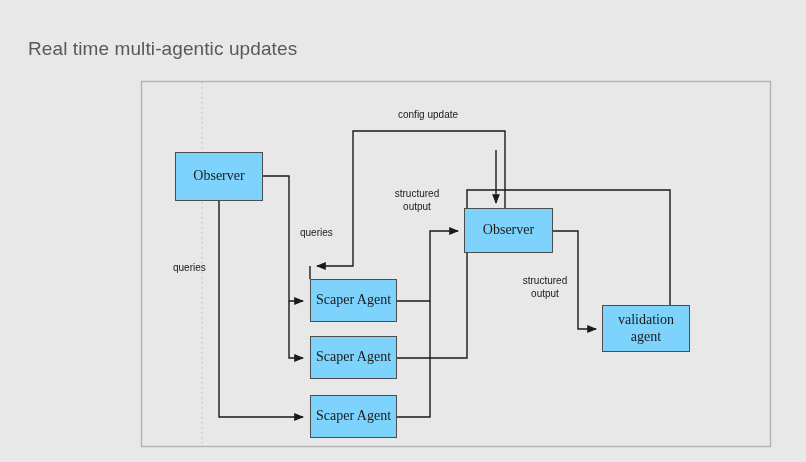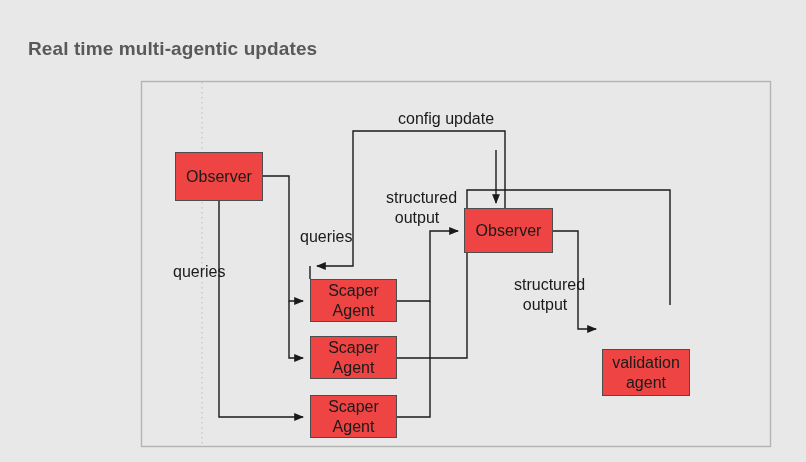--- a/index.html
+++ b/index.html
@@ -13,48 +13,49 @@
     height: 462px;
     background: #e8e8e8;
     overflow: hidden;
     font-family: "Liberation Sans", sans-serif;
   }
   #title {
     position: absolute;
     left: 28px;
     top: 38px;
     font-size: 19px;
-    font-weight: bold;
+    font-weight: normal;
     color: #595959;
     letter-spacing: 0.1px;
     white-space: nowrap;
   }
   #canvas {
     position: absolute;
     left: 0;
     top: 0;
     width: 806px;
     height: 462px;
   }
   .node {
     position: absolute;
-    background: #ef4444;
+    background: #7dd3fc;
     border: 1.3px solid #4d4d4d;
     box-sizing: border-box;
     display: flex;
     align-items: center;
     justify-content: center;
-    font-size: 16px;
+    font-size: 14px;
     color: #1a1a1a;
     text-align: center;
     line-height: 1.2;
+    font-family: Liberation Serif, serif;
   }
   .edge-label {
     position: absolute;
-    font-size: 16px;
+    font-size: 10px;
     color: #1a1a1a;
     text-align: center;
     line-height: 1.25;
     white-space: pre-line;
     pointer-events: none;
   }
 </style>
 </head>
 <body>
 
@@ -94,21 +95,21 @@
   <div class="node" style="left:175px; top:152px; width:88px; height:49px;">Observer</div>
 
   <div class="node" style="left:310px; top:279px; width:87px; height:43px;">Scaper Agent</div>
 
   <div class="node" style="left:310px; top:336px; width:87px; height:43px;">Scaper Agent</div>
 
   <div class="node" style="left:310px; top:395px; width:87px; height:43px;">Scaper Agent</div>
 
   <div class="node" style="left:464px; top:208px; width:89px; height:45px;">Observer</div>
 
-  <div class="node" style="left:602px; top:305px; width:88px; height:47px;margin-top:44px;">validation agent</div>
+  <div class="node" style="left:602px; top:305px; width:88px; height:47px;">validation agent</div>
 
   <div class="edge-label" style="left:398px; top:109px;">config update</div>
 
   <div class="edge-label" style="left:173px; top:262px;">queries</div>
 
   <div class="edge-label" style="left:300px; top:227px;">queries</div>
 
   <div class="edge-label" style="left:386px; top:188px; width:62px;">structured
 output</div>
 

